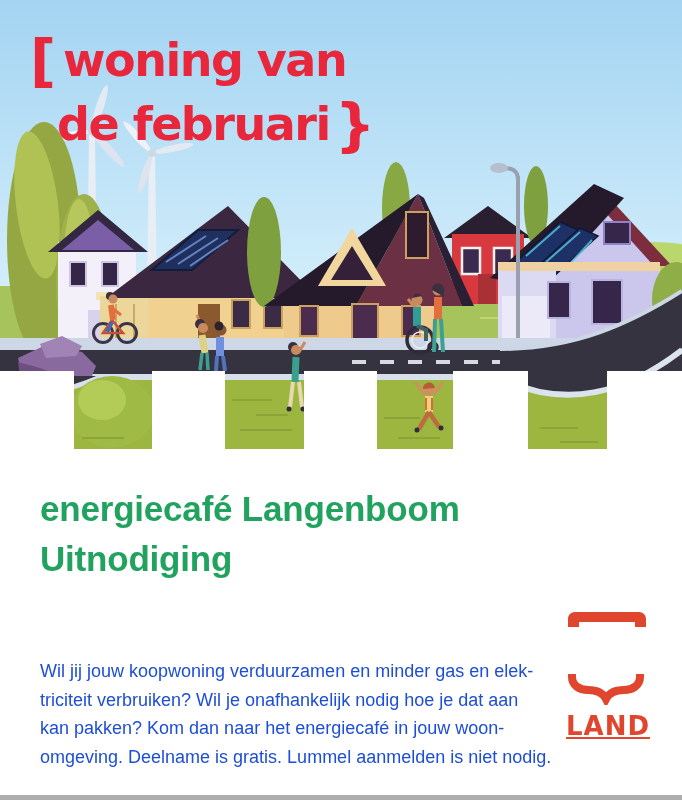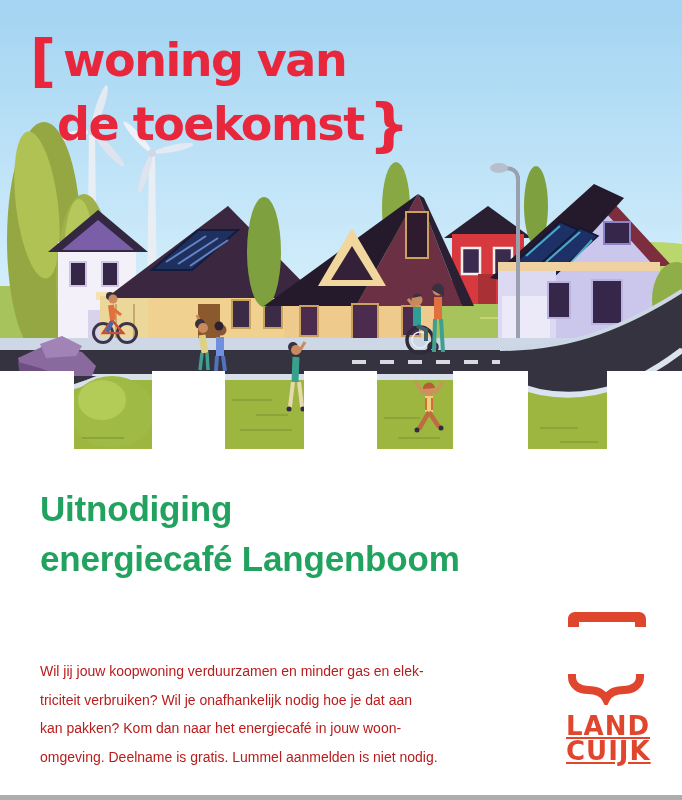--- a/index.html
+++ b/index.html
@@ -14,22 +14,22 @@
          letter-spacing:-1.5px;line-height:60px;white-space:nowrap;}
   .brand .br{font-size:57px;position:relative;top:4px;letter-spacing:0;}
   .brand .br-open{margin-right:7px;}
   .brand .br-close{margin-left:5px;}
   .brand-line2{padding-left:27px;}
   
   .heading{position:absolute;left:40px;top:484px;margin:0;color:#21a35f;
            font-size:35px;line-height:50px;font-weight:bold;letter-spacing:-0.2px;}
   .date{position:absolute;left:40px;top:590px;margin:0;color:#26273a;
         font-size:20.5px;line-height:30.5px;font-weight:bold;}
-  .bodytext{position:absolute;left:40px;top:657px;margin:0;color:#b91c1c;
-            font-size:14px;line-height:28.6px;font-weight:400;}
+  .bodytext{position:absolute;left:40px;top:657px;margin:0;color:#1d4ed8;
+            font-size:18px;line-height:28.6px;font-weight:400;}
   .bodytext span, .heading span, .date span{display:block;}
   
   .cuijk{position:absolute;left:566px;top:605px;width:100px;color:#e0462e;text-decoration:underline;}
   .cuijk-glyphs{display:block;}
   .cuijk-text{margin-top:9px;font-family:"DejaVu Sans",sans-serif;font-weight:bold;
               font-size:26px;line-height:25px;letter-spacing:1px;}
 </style>
 </head>
 <body>
 
@@ -269,42 +269,41 @@
           <line x1="429" y1="412" x2="439" y2="427" stroke="#c06a40" stroke-width="4.5"></line>
           <circle cx="417" cy="430" r="2.5" fill="#322c40"></circle>
           <circle cx="441" cy="428" r="2.5" fill="#322c40"></circle>
         </g>
       </g>
     </svg>
   </div>
 
   <div class="brand">
     <div class="brand-line1"><span class="br br-open">[</span><span>woning van</span></div>
-    <div class="brand-line2"><span>de toekomst</span><span class="br br-close">}</span></div>
+    <div class="brand-line2"><span>de februari</span><span class="br br-close">}</span></div>
   </div>
 
   <h1 class="heading">
+    <span>energiecafé Langenboom</span>
     <span>Uitnodiging</span>
-    <span>energiecafé Langenboom</span>
   </h1>
   <p class="date">
   </p>
   <p class="bodytext">
     <span>Wil jij jouw koopwoning verduurzamen en minder gas en elek-</span>
     <span>triciteit verbruiken? Wil je onafhankelijk nodig hoe je dat aan</span>
     <span>kan pakken? Kom dan naar het energiecafé in jouw woon-</span>
     <span>omgeving. Deelname is gratis. Lummel aanmelden is niet nodig.</span>
   </p>
 
   <div class="cuijk">
     <svg class="cuijk-glyphs" width="90" height="100" viewBox="0 0 90 100" xmlns="http://www.w3.org/2000/svg">
       <path d="M2,22 v-8 c0,-4 3,-7 7,-7 h64 c4,0 7,3 7,7 v8 h-11 v-5 h-56 v5 z" fill="#e0462e"></path>
       <path d="M6,69 v3 c0,8 7,13 16,13 c10,0 15,3 18,9 c3,-6 8,-9 18,-9 c9,0 16,-5 16,-13 v-3" fill="none" stroke="#e0462e" stroke-width="8"></path>
       <path d="M32,88 L40,98 L48,88 Z" fill="#e0462e"></path>
     </svg>
     <div class="cuijk-text">
       <div>LAND</div>
-      <div>CUIJK</div>
     </div>
   </div>
 
   <div class="bottombar"></div>
 </div>
 
 </body></html>

